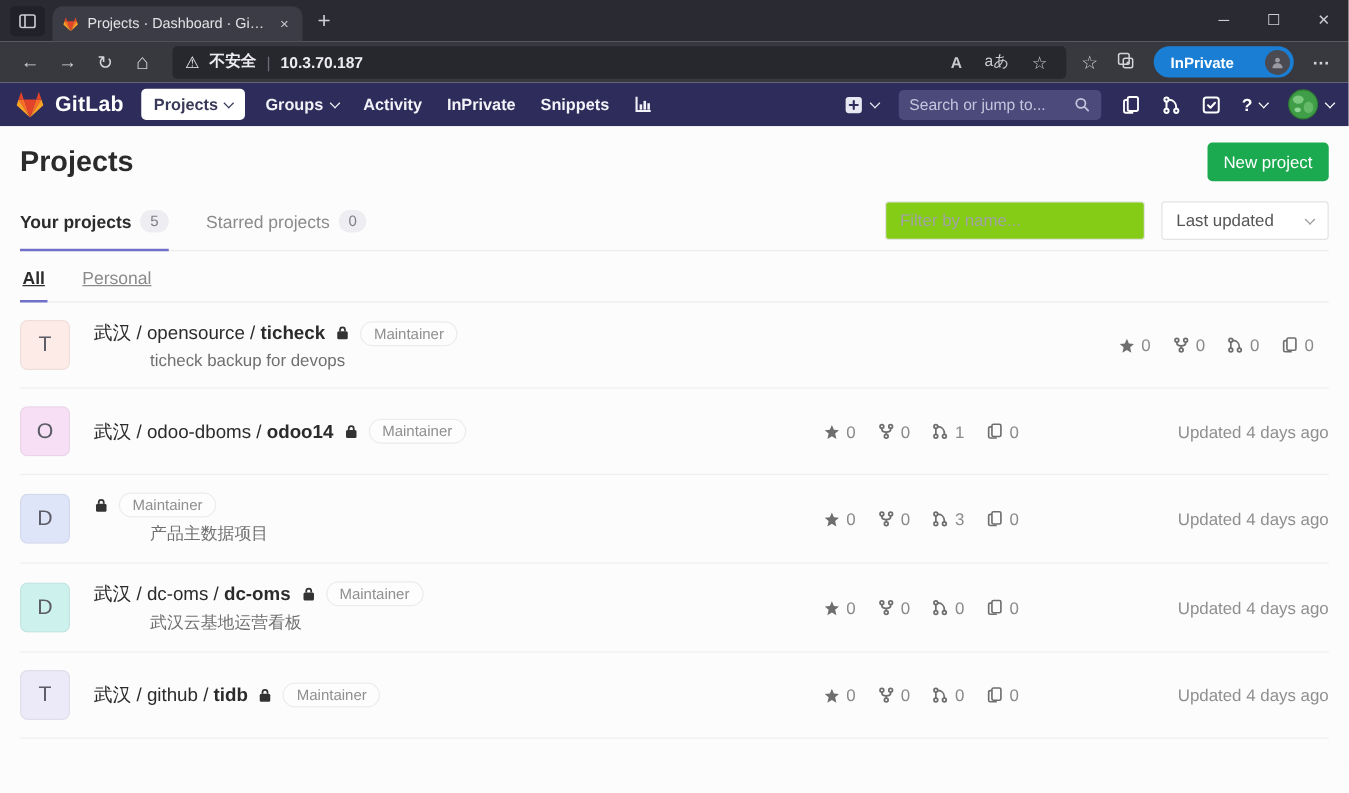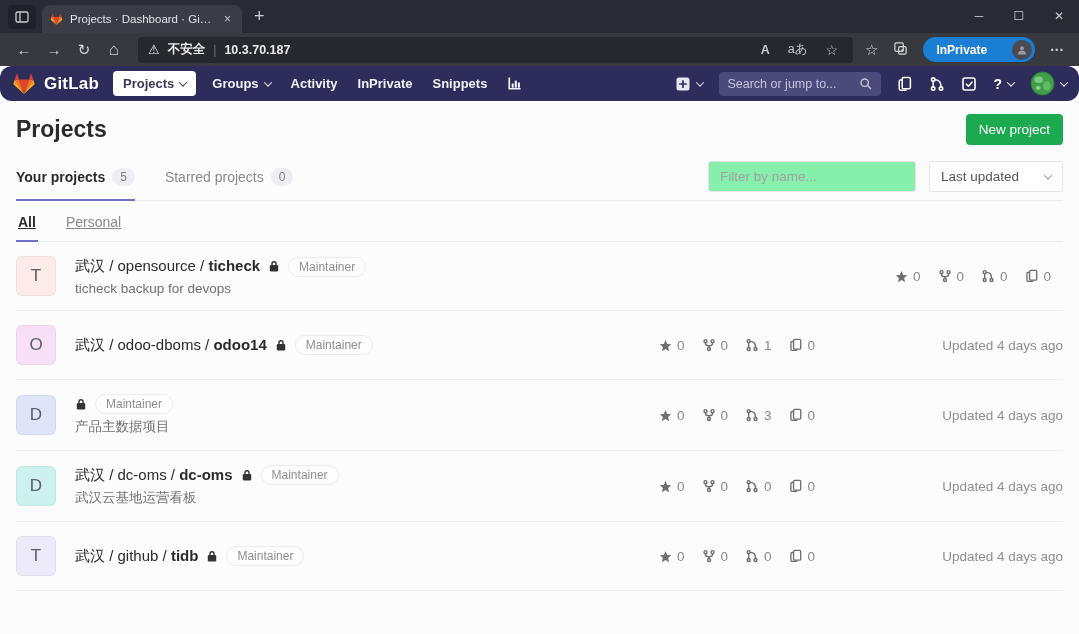--- a/index.html
+++ b/index.html
@@ -26,21 +26,21 @@
   .addr-spacer { flex:1; }
   .addr-ico { color:#c9c9cf; font-size:12.5px; padding:0 5px; white-space:nowrap; }
   .tb-right { display:flex; align-items:center; margin-left:10px; gap:15px; }
   .tb-ico { color:#d4d4d8; font-size:14px; }
   .inprivate-pill { background:#1a7fd4; border-radius:13px; height:25px; display:flex; align-items:center;
         gap:25px; padding:0 3px 0 13px; color:#fff; font-size:12px; font-weight:700; }
   .inprivate-avatar { width:20px; height:20px; border-radius:50%; background:#4a4a52; display:flex;
         align-items:center; justify-content:center; }
 
   
-  .gl-navbar { height:35px; background:#2d2c5a; display:flex; align-items:center; padding:0 12px;border-radius:12px; }
+  .gl-navbar { height:35px; background:#2d2c5a; display:flex; align-items:center; padding:0 12px; }
   .gl-brand { display:flex; align-items:center; gap:8px; margin-right:14px; }
   .gl-brand-name { color:#fff; font-size:17px; font-weight:700; letter-spacing:.2px; }
   .gl-item { color:#f2f2f8; font-size:13px; font-weight:600; padding:5px 10px; display:flex; align-items:center; }
   .gl-item.active { background:#fff; color:#39395a; border-radius:4px; margin-right:6px; }
   .chev { width:6px; height:6px; border-right:1.5px solid currentColor; border-bottom:1.5px solid currentColor;
         transform:rotate(45deg) translate(-1px,-1px); display:inline-block; margin-left:6px; }
   .gl-right { margin-left:auto; display:flex; align-items:center; gap:16px; }
   .gl-plus { display:flex; align-items:center; color:#e8e8f2; }
   .gl-search { width:162px; height:24px; background:#4b4a7b; border-radius:4px; display:flex; align-items:center;
         padding:0 8px; color:#c6c5dd; font-size:12.5px; }
@@ -52,42 +52,42 @@
   .page-header { display:flex; justify-content:space-between; align-items:center; padding-top:13px; }
   .page-title { font-size:23px; font-weight:600; color:#2b2b2b; }
   .btn-new-project { background:#1caa51; color:#fff; font-size:13.5px; padding:8px 13px; border-radius:4px; border:none; }
 
   .tabs-row { display:flex; align-items:center; border-bottom:1px solid #ececec; margin-top:8px; }
   .tab-item { display:flex; align-items:center; gap:7px; padding:15px 0 13px; margin-right:30px;
         color:#8a8a8a; font-size:14px; border-bottom:2px solid transparent; margin-bottom:-1px; }
   .tab-item.active { color:#2b2b2b; font-weight:700; border-bottom-color:#7070c8; }
   .count-badge { background:#eeeef2; border-radius:10px; padding:2px 8px; font-size:12px; color:#7d7d85; font-weight:400; }
   .tabs-spacer { flex:1; }
-  .filter-input { width:208px; height:31px; border:1px solid #e4e4e4; border-radius:3px; background:#86efac;
+  .filter-input { width:208px; height:31px; border:1px solid #e4e4e4; border-radius:3px; background:#84cc16;
         font-size:13.5px; color:#555; padding:0 11px; outline:none; font-family:"Liberation Sans",sans-serif; }
   .filter-input::placeholder { color:#a2a2a2; }
   .sort-dropdown { width:134px; height:31px; border:1px solid #e4e4e4; border-radius:3px; background:#fff;
         display:flex; align-items:center; justify-content:space-between; padding:0 11px; margin-left:13px;
         color:#555; font-size:13.5px; }
   .sort-dropdown .chev { color:#9a9a9a; }
 
   .subtabs { display:flex; border-bottom:1px solid #ececec; }
   .subtab { padding:13px 2px 10px; margin-right:26px; font-size:14px; color:#8a8a8a;
         border-bottom:2px solid transparent; margin-bottom:-1px;text-decoration:underline; }
   .subtab.active { color:#2b2b2b; font-weight:700; border-bottom-color:#7070c8; }
 
   .project-row { display:flex; align-items:center; padding:14px 0; border-bottom:1px solid #eeeeee; }
   .avatar { width:40px; height:40px; border-radius:6px; display:flex; align-items:center; justify-content:center;
         font-size:17px; color:#5c5c66; margin-right:19px; border:1px solid rgba(0,0,0,.05); flex:0 0 auto; }
   .row-main { flex:1; min-width:0; }
   .row-title { display:flex; align-items:center; gap:8px; font-size:15px; color:#2b2b2b; }
   .proj-name { font-weight:700; }
   .maintainer-badge { border:1px solid #ececec; background:#fdfdfd; color:#8f8f8f; font-size:12px;
         border-radius:10px; padding:2px 10px; }
-  .row-desc { font-size:13.5px; color:#707070; margin-top:4px; }
+  .row-desc { font-size:13.5px; color:#707070; margin-top:4px;margin-left:45px; }
   .row-stats { display:flex; align-items:center; gap:17px; width:168px; color:#8a8a8a; font-size:13.5px; flex:0 0 auto; }
   .stat { display:flex; align-items:center; gap:5px; }
   .stat svg { display:block; }
   .row-updated { width:236px; text-align:right; color:#8f8f8f; font-size:13.5px; flex:0 0 auto; }
 </style>
 </head>
 <body>
 
 <svg width="0" height="0" style="position:absolute">
   <defs>

